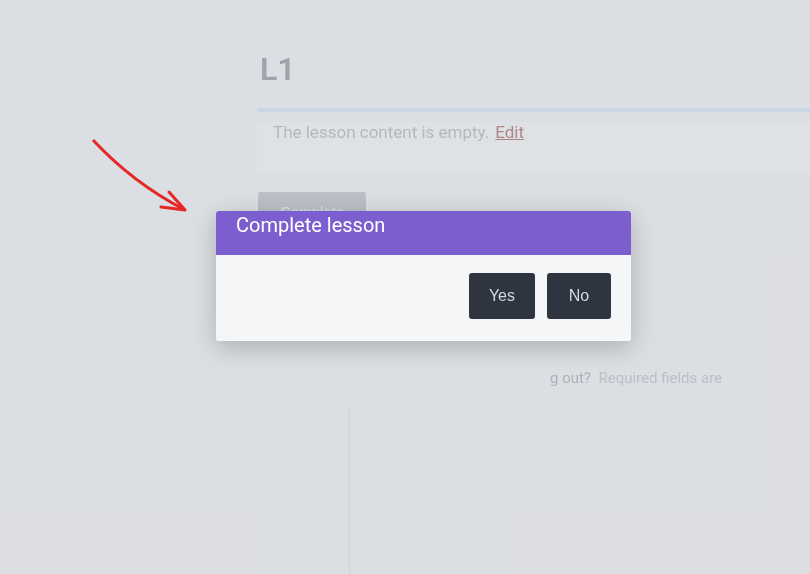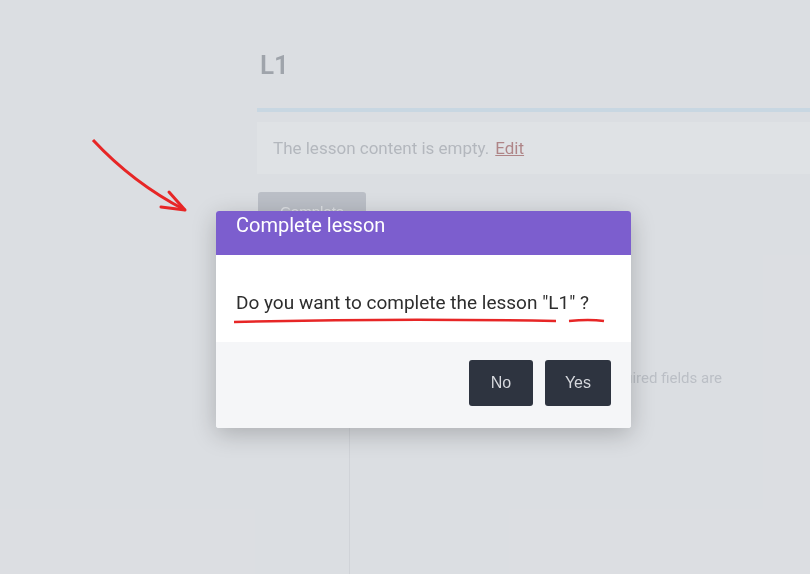--- a/index.html
+++ b/index.html
@@ -17,41 +17,40 @@
       pointer-events: none;
     }
     .page {
       position: absolute;
       left: 0; top: 0; right: 0; bottom: 0;
     }
     .page-title {
       position: absolute;
       left: 260px;
       top: 50px;
-      font-size: 26px;
+      font-size: 32px;
       font-weight: 600;
       color: #5d6470;
     }
     .divider {
       position: absolute;
       left: 257px;
       right: 0;
       top: 108px;
       height: 4px;
       background: #b9d4e8;
     }
     .content-bar {
       position: absolute;
       left: 257px;
       right: 0;
       top: 122px;
       height: 52px;
       background: #ecedf0;
       display: flex;
-      align-items: center;
       padding-left: 16px;
       color: #8a8f98;
       font-size: 17px;
     }
     .content-bar .edit-link {
       margin-left: 6px;
       color: #7f1d1d;
       text-decoration: underline;
       cursor: pointer;
     }
@@ -165,26 +164,17 @@
 
 <div class="bg-overlay"></div>
 
 <svg class="arrow" width="130" height="110">
   <path d="M 10 12 Q 50 55 102 82" stroke="#e72626" stroke-width="3" fill="none"></path>
   <path d="M 102 82 L 86 64 M 102 82 L 78 79" stroke="#e72626" stroke-width="3" fill="none" stroke-linecap="round"></path>
 </svg>
 
 <div class="modal">
   <div class="modal-header">Complete lesson</div>
-  <div class="modal-body">
-    <span class="prompt-text">
-      <span>Do you want to complete the lesson </span><span>"L1"</span><span> ?</span>
-    </span>
-    <svg class="underline-svg" width="390" height="14">
-      <path d="M 0 5 Q 160 1 322 4" stroke="#e72626" stroke-width="2.5" fill="none"></path>
-      <path d="M 335 4 Q 355 2 370 4" stroke="#e72626" stroke-width="2.5" fill="none"></path>
-    </svg>
-  </div>
   <div class="modal-footer">
+    <button>Yes</button>
     <button>No</button>
-    <button>Yes</button>
   </div>
 </div>
 
 </body></html>

